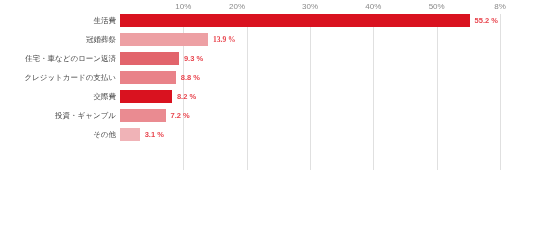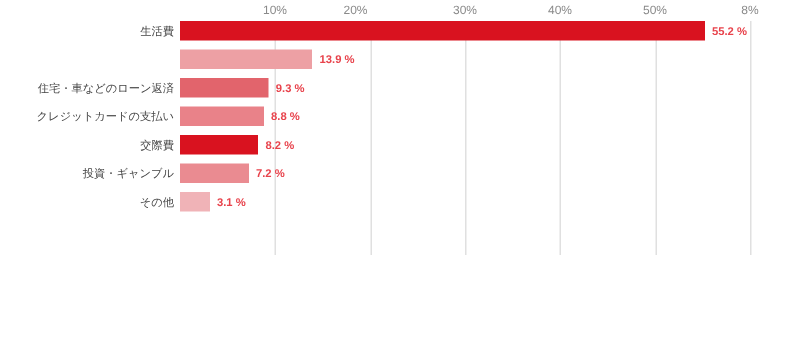--- a/index.html
+++ b/index.html
@@ -114,24 +114,25 @@
 
   <div class="rows">
       <div class="row">
         <div class="cat-label" style="color: rgb(68, 68, 68);">生活費</div>
         <div class="bar-wrap" style="width: 349.6px;">
           <div class="bar" style="width: 349.6px; background: rgb(217, 18, 31);"></div>
         </div>
         <div class="bar-value" style="left: 474.6px; color: rgb(232, 67, 76);">55.2 %</div>
       </div>
       <div class="row">
+        <div class="cat-label" style="color: rgb(68, 68, 68);">冠婚葬祭</div>
         <div class="bar-wrap" style="width: 88.0333px;">
           <div class="bar" style="width: 88.0333px; background: rgb(237, 160, 164);"></div>
         </div>
-        <div class="bar-value" style="left: 213.033px; color: rgb(232, 67, 76);">13.9 %</div>
+        <div class="bar-value" style="left: 213.033px; color: rgb(232, 67, 76); font-family: Liberation Serif, serif;">13.9 %</div>
       </div>
       <div class="row">
         <div class="cat-label" style="color: rgb(68, 68, 68);">住宅・車などのローン返済</div>
         <div class="bar-wrap" style="width: 58.9px;">
           <div class="bar" style="width: 58.9px; background: rgb(226, 100, 108);"></div>
         </div>
         <div class="bar-value" style="left: 183.9px; color: rgb(232, 67, 76);">9.3 %</div>
       </div>
       <div class="row">
         <div class="cat-label" style="color: rgb(68, 68, 68);">クレジットカードの支払い</div>

